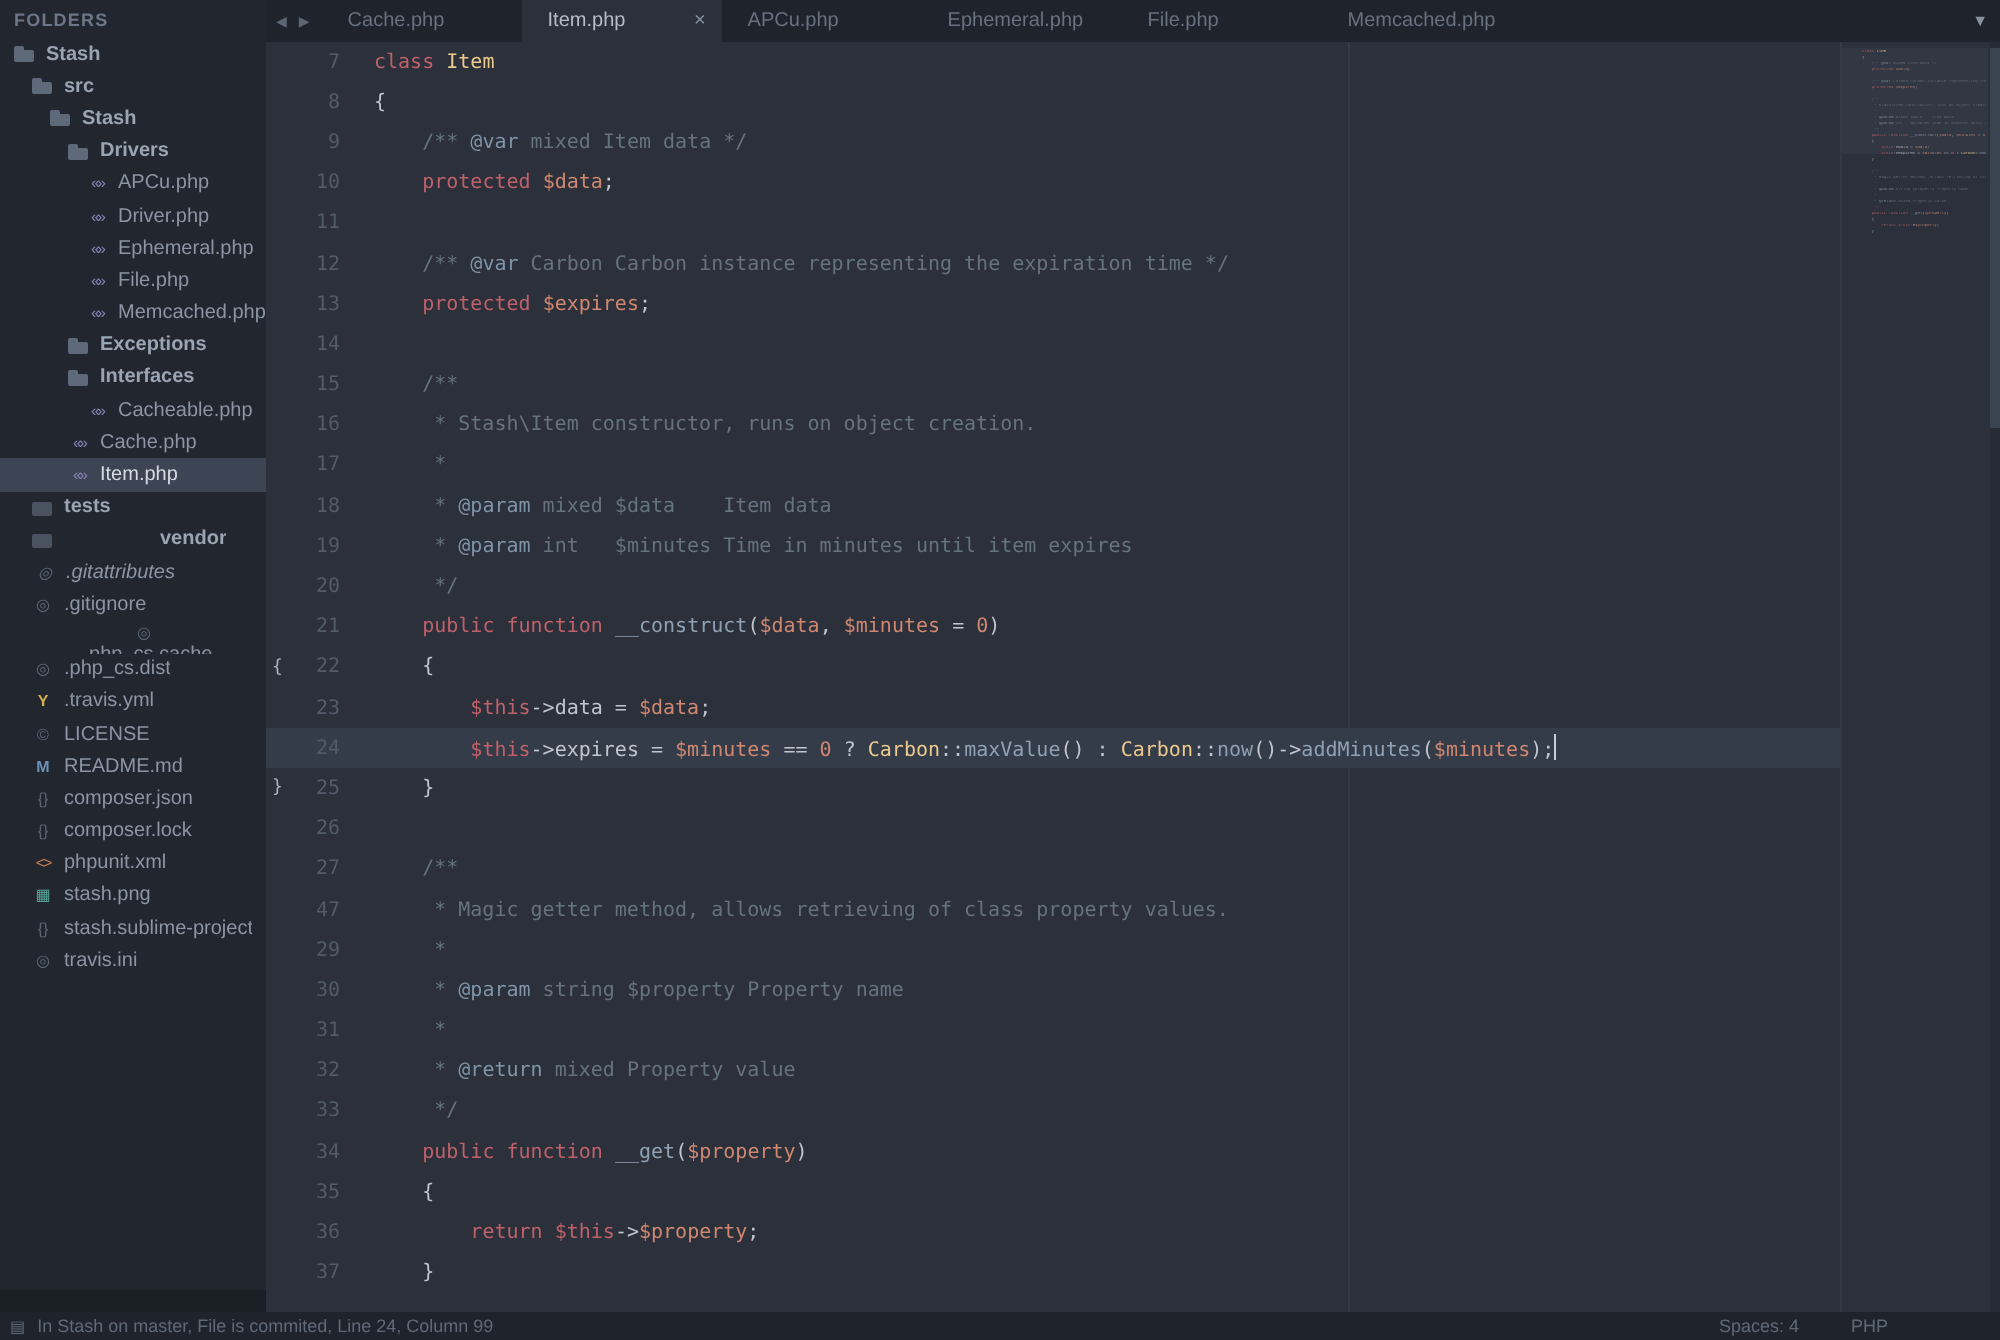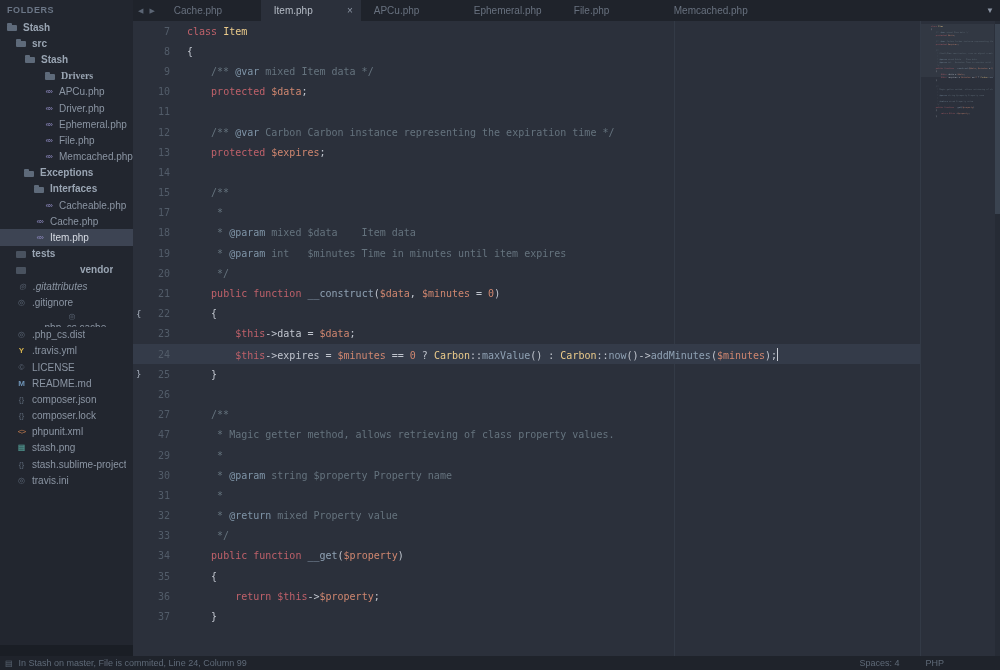--- a/index.html
+++ b/index.html
@@ -86,21 +86,21 @@
         <span class="tree-label folder-label">Stash</span>
       </div>
       <div class="tree-row" style="padding-left: 15px;">
         <span class="tree-icon icon-folder-icon"></span>
         <span class="tree-label folder-label">src</span>
       </div>
       <div class="tree-row" style="padding-left: 24px;">
         <span class="tree-icon icon-folder-icon"></span>
         <span class="tree-label folder-label">Stash</span>
       </div>
-      <div class="tree-row" style="padding-left: 44px; font-family: Liberation Serif, serif;">
+      <div class="tree-row" style="padding-left: 33px;">
         <span class="tree-icon icon-folder-icon"></span>
         <span class="tree-label folder-label">Drivers</span>
       </div>
       <div class="tree-row" style="padding-left: 42px;">
         <span class="tree-icon icon-php-file-icon"></span>
         <span class="tree-label">APCu.php</span>
       </div>
       <div class="tree-row" style="padding-left: 42px;">
         <span class="tree-icon icon-php-file-icon"></span>
         <span class="tree-label">Driver.php</span>
@@ -110,21 +110,21 @@
         <span class="tree-label">Ephemeral.php</span>
       </div>
       <div class="tree-row" style="padding-left: 42px;">
         <span class="tree-icon icon-php-file-icon"></span>
         <span class="tree-label">File.php</span>
       </div>
       <div class="tree-row" style="padding-left: 42px;">
         <span class="tree-icon icon-php-file-icon"></span>
         <span class="tree-label">Memcached.php</span>
       </div>
-      <div class="tree-row" style="padding-left: 23px;">
+      <div class="tree-row" style="padding-left: 33px;">
         <span class="tree-icon icon-folder-icon"></span>
         <span class="tree-label folder-label">Exceptions</span>
       </div>
       <div class="tree-row" style="padding-left: 33px;">
         <span class="tree-icon icon-folder-icon"></span>
         <span class="tree-label folder-label">Interfaces</span>
       </div>
       <div class="tree-row" style="padding-left: 42px;">
         <span class="tree-icon icon-php-file-icon"></span>
         <span class="tree-label">Cacheable.php</span>
@@ -270,20 +270,25 @@
       </div>
       <div class="code-row">
         <span class="fold-col"></span>
         <span class="lnum">14</span>
         <span class="code-text"></span>
       </div>
       <div class="code-row">
         <span class="fold-col"></span>
         <span class="lnum">15</span>
         <span class="code-text"><span class="tk-c">    /**</span></span>
+      </div>
+      <div class="code-row">
+        <span class="fold-col"></span>
+        <span class="lnum">16</span>
+        <span class="code-text"><span class="tk-c">     * Stash\Item constructor, runs on object creation.</span></span>
       </div>
       <div class="code-row">
         <span class="fold-col"></span>
         <span class="lnum">17</span>
         <span class="code-text"><span class="tk-c">     *</span></span>
       </div>
       <div class="code-row">
         <span class="fold-col"></span>
         <span class="lnum">18</span>
         <span class="code-text"><span class="tk-c">     * </span><span class="tk-d">@param</span><span class="tk-c"> mixed $data    Item data</span></span>

